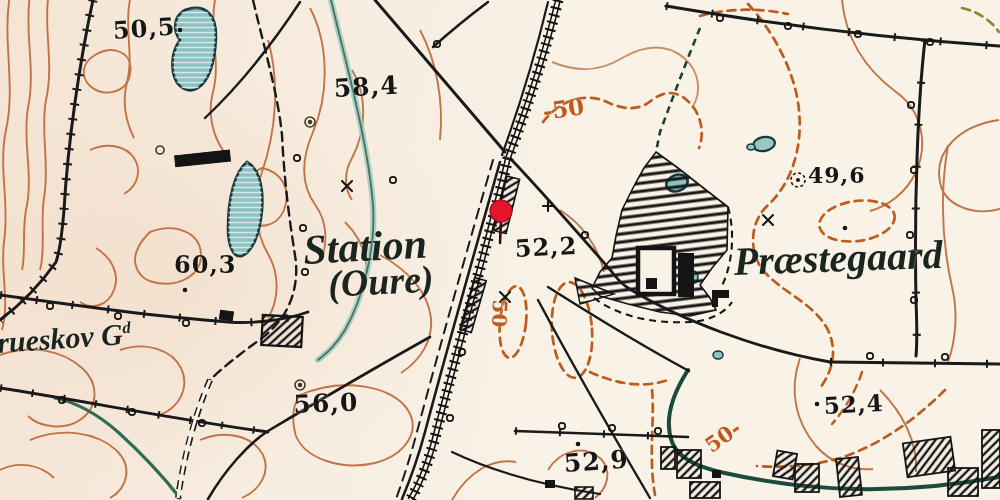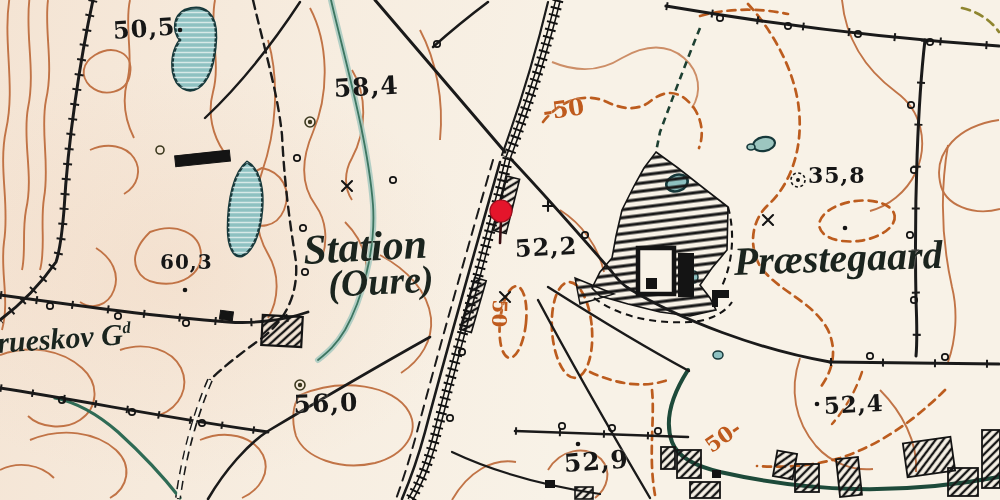--- a/index.html
+++ b/index.html
@@ -230,25 +230,25 @@
       <path d="M 342,181 L 352,191 M 352,181 L 342,191"></path>
       <path d="M 500,292 L 510,302 M 510,292 L 500,302"></path>
       <path d="M 763,215 L 773,225 M 773,215 L 763,225"></path>
       <path d="M 548,201 L 548,211 M 543,206 L 553,206"></path>
     </g>
   </svg>
 
   <div class="lbl num" style="left:112px;top:16px;font-size:24px;transform:rotate(-4deg)">50,5</div>
   <div class="lbl num" style="left:333px;top:74px;font-size:25px;transform:rotate(-3deg)">58,4</div>
   <div class="lbl ctr" style="left:541px;top:98px;font-size:23px;transform:rotate(-8deg)">-50</div>
-  <div class="lbl num" style="left:160px;top:250px;font-size:20px">60,3</div>
+  <div class="lbl num" style="left:174px;top:250px;font-size:24px">60,3</div>
   <div class="lbl name" style="left:302px;top:226px;font-size:42px;transform:rotate(-3deg)">Station</div>
   <div class="lbl name" style="left:327px;top:262px;font-size:38px;transform:rotate(-3deg)">(Oure)</div>
   <div class="lbl num" style="left:514px;top:234px;font-size:24px;transform:rotate(-3deg)">52,2</div>
-  <div class="lbl num" style="left:808px;top:162px;font-size:22px">35,8</div>
+  <div class="lbl num" style="left:808px;top:162px;font-size:22px">49,6</div>
   <div class="lbl name" style="left:733px;top:238px;font-size:40px;transform:rotate(-2deg)">Præstegaard</div>
   <div class="lbl name" style="left:-4px;top:326px;font-size:30px;transform:rotate(-4deg)"><span>rueskov G</span><sup>d</sup></div>
   <div class="lbl num" style="left:293px;top:390px;font-size:25px;transform:rotate(-2deg)">56,0</div>
   <div class="lbl num" style="left:563px;top:449px;font-size:25px;transform:rotate(-4deg)">52,9</div>
   <div class="lbl num" style="left:823px;top:392px;font-size:23px;transform:rotate(-3deg)">52,4</div>
   <div class="lbl ctr" style="left:700px;top:437px;font-size:21px;transform:rotate(-35deg)">50-</div>
   <div class="lbl ctr" style="left:512px;top:300px;font-size:20px;transform:rotate(92deg)">50</div>
 
   <div id="pin">
     <svg width="30" height="52" viewBox="0 0 30 52">

